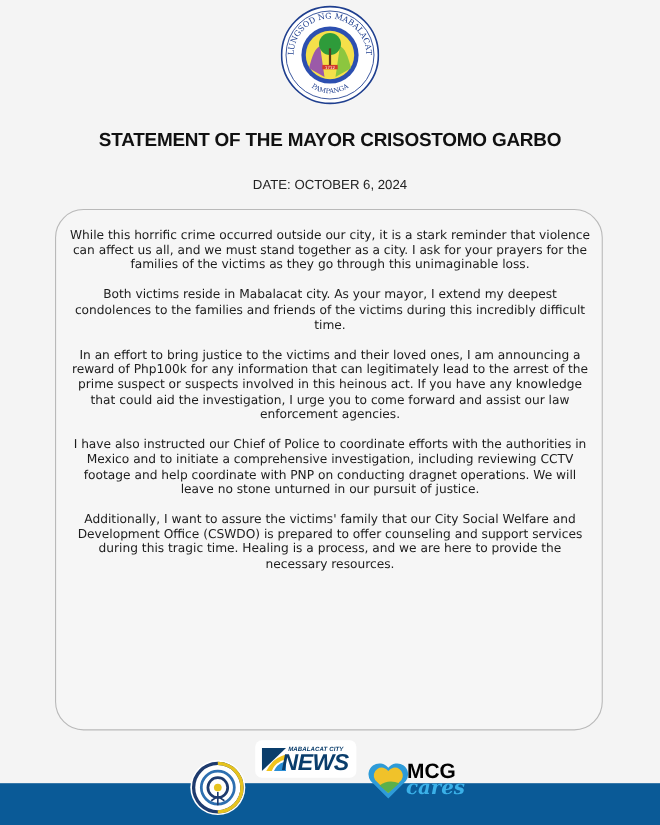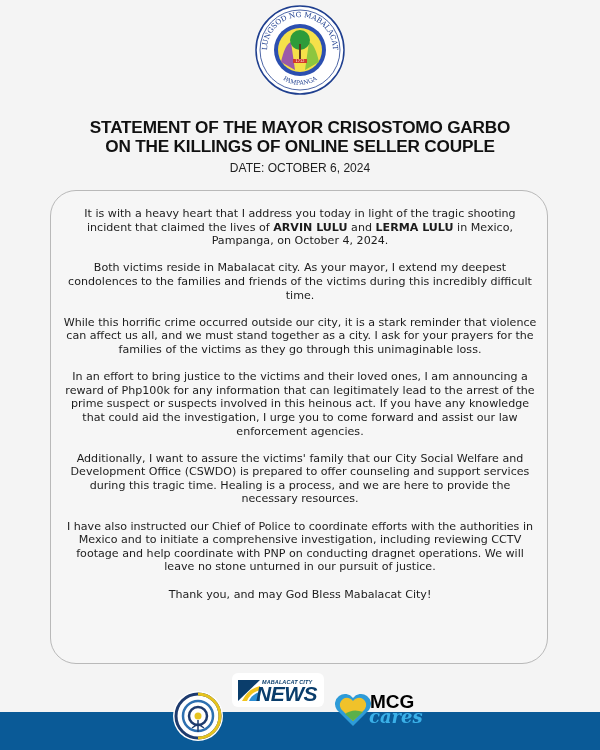--- a/index.html
+++ b/index.html
@@ -35,33 +35,30 @@
   <path d="M26 58 Q30 40 36 38 Q38 52 40 66 Z" fill="#9b5aa8"></path>
   <path d="M64 58 Q60 40 54 38 Q52 52 50 66 Z" fill="#8cc63f"></path>
   <circle cx="45" cy="36" r="10" fill="#2e9b3a"></circle>
   <rect x="44" y="40" width="2" height="16" fill="#5a3b1a"></rect>
   <rect x="38" y="55" width="14" height="4" fill="#d43a2a"></rect>
   <text x="45" y="58.3" font-size="3.5" text-anchor="middle" fill="#fff" font-family="DejaVu Sans, sans-serif">1712</text>
 </svg>
 
 <div class="title">
   <div>STATEMENT OF THE MAYOR CRISOSTOMO GARBO</div>
-  <div>ON THE KILLINGS OF ONLINE SELLER COUPLE</div>
 </div>
 <div class="date">DATE: OCTOBER 6, 2024</div>
 
 <div class="card"></div>
 <div class="body">
-  <p><span>It is with a heavy heart that I address you today in light of the tragic shooting incident that claimed the lives of </span><b>ARVIN LULU</b><span> and </span><b>LERMA LULU</b><span> in Mexico, Pampanga, on October 4, 2024.</span></p>
+  <p>While this horrific crime occurred outside our city, it is a stark reminder that violence can affect us all, and we must stand together as a city. I ask for your prayers for the families of the victims as they go through this unimaginable loss.</p>
   <p>Both victims reside in Mabalacat city. As your mayor, I extend my deepest condolences to the families and friends of the victims during this incredibly difficult time.</p>
-  <p>While this horrific crime occurred outside our city, it is a stark reminder that violence can affect us all, and we must stand together as a city. I ask for your prayers for the families of the victims as they go through this unimaginable loss.</p>
   <p>In an effort to bring justice to the victims and their loved ones, I am announcing a reward of Php100k for any information that can legitimately lead to the arrest of the prime suspect or suspects involved in this heinous act. If you have any knowledge that could aid the investigation, I urge you to come forward and assist our law enforcement agencies.</p>
+  <p>I have also instructed our Chief of Police to coordinate efforts with the authorities in Mexico and to initiate a comprehensive investigation, including reviewing CCTV footage and help coordinate with PNP on conducting dragnet operations. We will leave no stone unturned in our pursuit of justice.</p>
   <p>Additionally, I want to assure the victims' family that our City Social Welfare and Development Office (CSWDO) is prepared to offer counseling and support services during this tragic time. Healing is a process, and we are here to provide the necessary resources.</p>
-  <p>I have also instructed our Chief of Police to coordinate efforts with the authorities in Mexico and to initiate a comprehensive investigation, including reviewing CCTV footage and help coordinate with PNP on conducting dragnet operations. We will leave no stone unturned in our pursuit of justice.</p>
-  <p>Thank you, and may God Bless Mabalacat City!</p>
 </div>
 
 <div class="band"></div>
 
 <svg style="position:absolute;left:172px;top:690px;width:52px;height:52px;" viewBox="0 0 52 52">
   <circle cx="26" cy="26" r="25" fill="#fff"></circle>
   <circle cx="26" cy="26" r="22" fill="none" stroke="#1e3b6e" stroke-width="3"></circle>
   <path d="M26 4 A22 22 0 0 1 26 48" fill="none" stroke="#e6c31f" stroke-width="3"></path>
   <circle cx="26" cy="26" r="15" fill="none" stroke="#2d6fb0" stroke-width="2.5"></circle>
   <circle cx="26" cy="26" r="9" fill="none" stroke="#1e3b6e" stroke-width="2.5"></circle>

